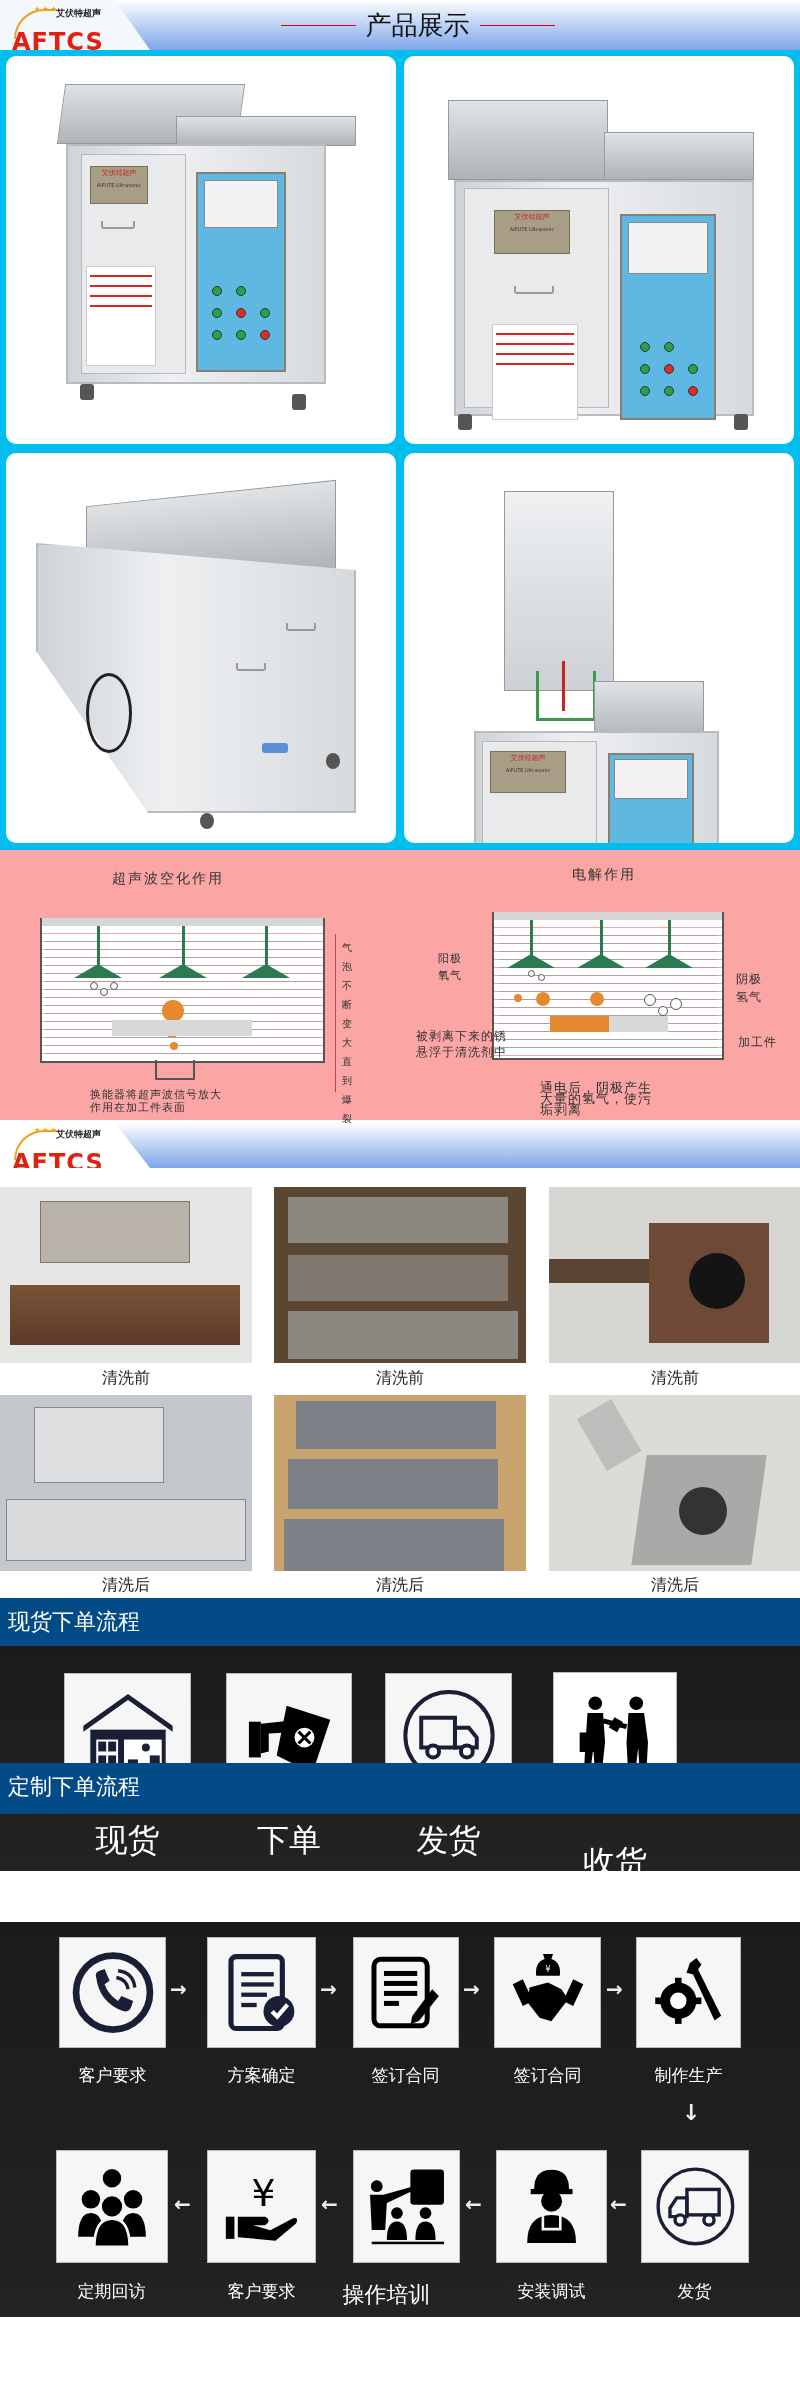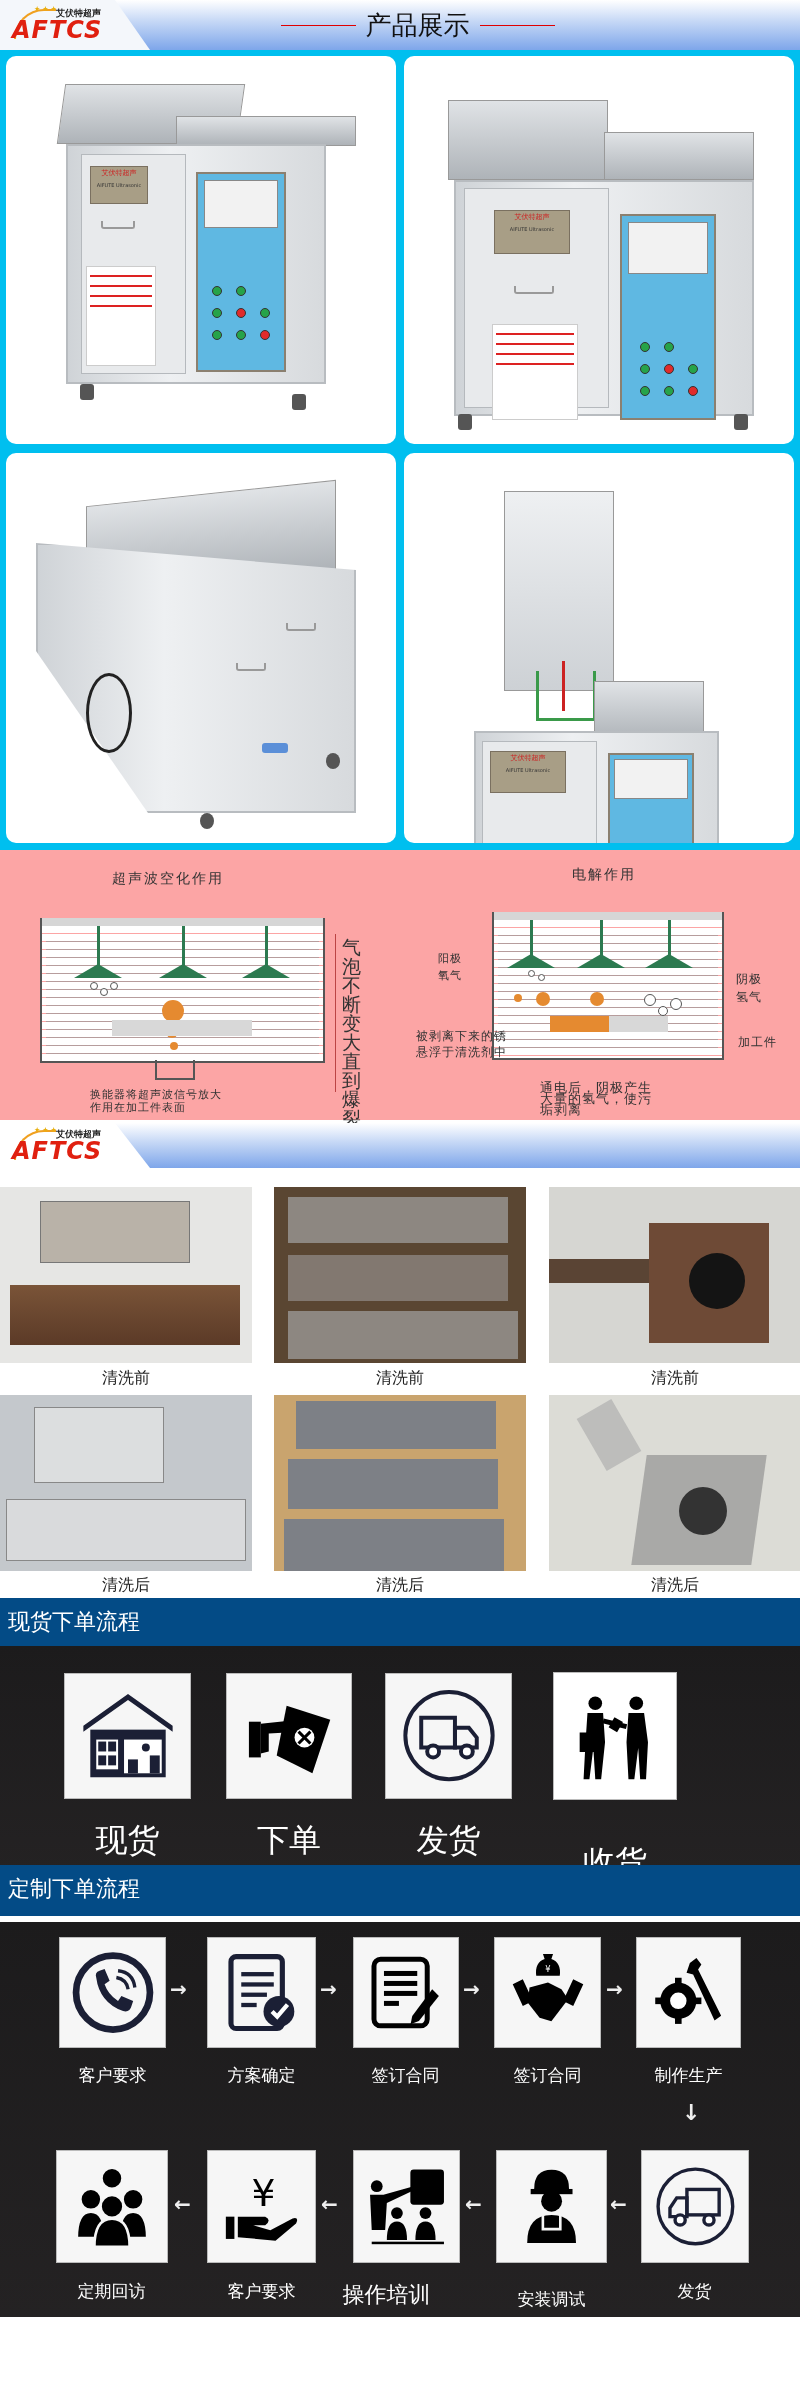--- a/index.html
+++ b/index.html
@@ -3,21 +3,21 @@
 <meta charset="utf-8">
 <style>
   * { box-sizing: border-box; margin: 0; padding: 0; }
   body { width: 800px; height: 2400px; background: #ffffff; font-family: "DejaVu Sans", sans-serif; position: relative; overflow: hidden; }
 
   
   .sec-head { position: absolute; left: 0; width: 800px; height: 50px; background: linear-gradient(180deg, #ffffff 0%, #c9daf6 40%, #7ea6ea 100%); overflow: hidden; }
   .sec-head .logo-panel { position: absolute; left: 0; top: 0; width: 150px; height: 100%; background: #f4f7fb; clip-path: polygon(0 0, 115px 0, 150px 100%, 0 100%); }
   .logo { position: absolute; left: 12px; top: 7px; width: 95px; height: 36px; }
   .logo .cn { position: absolute; left: 44px; top: 0; font-size: 9px; color: #222; font-weight: bold; letter-spacing: 0; white-space: nowrap; }
-  .logo .en { position: absolute; left: 0; top: 10px; font-family: "DejaVu Sans", sans-serif; font-weight: bold; font-size: 24px; color: #e02010; letter-spacing: 1px; font-style: italic; line-height: 26px; }
+  .logo .en { position: absolute; left: 0; top: 22px; font-family: "DejaVu Sans", sans-serif; font-weight: bold; font-size: 24px; color: #e02010; letter-spacing: 1px; line-height: 26px; }
   .logo .arc { position: absolute; left: 2px; top: 2px; width: 42px; height: 30px; border: 2px solid #f0a020; border-bottom: none; border-right: none; border-radius: 30px 0 0 0; }
   .logo .stars { position: absolute; left: 22px; top: -2px; font-size: 7px; color: #e8b010; letter-spacing: 2px; }
   .sec-head .title-wrap { position: absolute; left: 235px; top: 0; width: 365px; height: 50px; display: flex; align-items: center; justify-content: center; gap: 10px; }
   .sec-head .rule { width: 75px; height: 1px; background: #e00000; }
   .sec-head .title { font-size: 26px; color: #111; white-space: nowrap; }
 
   
   .product-area { position: absolute; left: 0; top: 50px; width: 800px; height: 800px; background: #00bfef; }
   .card { position: absolute; background: #fff; border-radius: 10px; overflow: hidden; }
   .machine { position: absolute; }
@@ -39,21 +39,21 @@
   .diagram .d-title { position: absolute; font-size: 14px; color: #333; letter-spacing: 2px; }
   .tank { position: absolute; border: 2px solid #555; border-top: none; background: repeating-linear-gradient(180deg, #fff 0px, #fff 7px, transparent 7px, transparent 8px); }
   .tank .water { position: absolute; left: 4px; right: 4px; top: 16px; bottom: 4px; background: repeating-linear-gradient(180deg, transparent 0 7px, #999 7px 8px); opacity: .7; }
   .tank .bar { position: absolute; left: 0; right: 0; top: 0; height: 8px; background: #d6d6d6; }
   .electrode { position: absolute; width: 3px; background: #2c7a50; }
   .electrode::after { content: ""; position: absolute; left: -23px; bottom: -8px; border-left: 24px solid transparent; border-right: 24px solid transparent; border-bottom: 14px solid #2c7a50; }
   .bubble { position: absolute; border: 1px solid #555; border-radius: 50%; background: #fff; }
   .rust { position: absolute; border-radius: 50%; background: #e58a30; }
   .workpiece { position: absolute; background: #d8d8d8; }
   .d-note { position: absolute; font-size: 11px; color: #333; line-height: 13px; letter-spacing: 1px; }
-  .d-vert { position: absolute; font-size: 19px; color: #333; width: 16px; line-height: 19px; }
+  .d-vert { position: absolute; font-size: 10px; color: #333; width: 16px; line-height: 19px; }
 
   
   .cmp-photo { position: absolute; overflow: hidden; }
   .cmp-label { position: absolute; width: 252px; text-align: center; font-size: 16px; color: #222; }
 
   
   .bar-blue { position: absolute; left: 0; width: 800px; height: 50px; background: #034b86; color: #fff; font-size: 22px; padding-left: 8px; line-height: 48px; }
   .dark { position: absolute; left: 0; width: 800px; background: linear-gradient(180deg, #1c1b1c, #242223); }
   .icon-box { position: absolute; background: #f6f6f6; border: 1px solid #bbb; display: flex; align-items: center; justify-content: center; }
   .icon-box svg { width: 80%; height: 80%; }
@@ -313,21 +313,21 @@
         <path d="M38 34 L62 40" stroke="#000" stroke-width="5"></path>
         <rect x="46" y="32" width="10" height="12" fill="#000" transform="rotate(30 51 38)"></rect>
       </svg>
   </div>
   <div class="step-label" style="left:64px; top:173px; width:127px; font-size:32px;">现货</div>
   <div class="step-label" style="left:226px; top:173px; width:126px; font-size:32px;">下单</div>
   <div class="step-label" style="left:385px; top:173px; width:127px; font-size:32px;">发货</div>
   <div class="step-label" style="left:553px; top:173px; width:124px; font-size:32px;margin-top:22px;">收货</div>
 </div>
 
-<div class="bar-blue" style="top:1865px; height:51px;">定制下单流程</div>
+<div class="bar-blue" style="top:1763px; height:51px;">定制下单流程</div>
 <div class="dark" style="top:1922px; height:395px;">
 
   <div class="icon-box" style="left:59px; top:15px; width:107px; height:111px;">
     <svg viewBox="0 0 100 100">
         <circle cx="50" cy="50" r="44" fill="none" stroke="#1b1f35" stroke-width="8"></circle>
         <path d="M30 32 Q28 26 34 24 L40 22 L46 36 L40 40 Q44 52 56 60 L60 54 L74 60 L72 66 Q70 74 62 72 Q34 62 30 32Z" fill="#1b1f35"></path>
         <path d="M54 32 Q66 34 68 46 M56 24 Q74 26 76 44" stroke="#1b1f35" stroke-width="4" fill="none"></path>
       </svg>
   </div>
   <div class="icon-box" style="left:207px; top:15px; width:109px; height:111px;">
@@ -432,15 +432,15 @@
         <circle cx="66" cy="66" r="6" fill="#fff" stroke="#1b1f35" stroke-width="4"></circle>
       </svg>
   </div>
   <div class="arrow" style="left:174px; top:270px;">←</div>
   <div class="arrow" style="left:321px; top:270px;">←</div>
   <div class="arrow" style="left:465px; top:270px;">←</div>
   <div class="arrow" style="left:610px; top:270px;">←</div>
   <div class="step-label" style="left:48px; top:358px; width:127px; font-size:17px;">定期回访</div>
   <div class="step-label" style="left:198px; top:358px; width:127px; font-size:17px;">客户要求</div>
   <div class="step-label" style="left:323px; top:358px; width:127px; font-size:22px;">操作培训</div>
-  <div class="step-label" style="left:488px; top:366px; width:127px; font-size:17px;">安装调试</div>
+  <div class="step-label" style="left:488px; top:358px; width:127px; font-size:17px;">安装调试</div>
   <div class="step-label" style="left:631px; top:358px; width:127px; font-size:17px;">发货</div>
 </div>
 
 </body></html>

